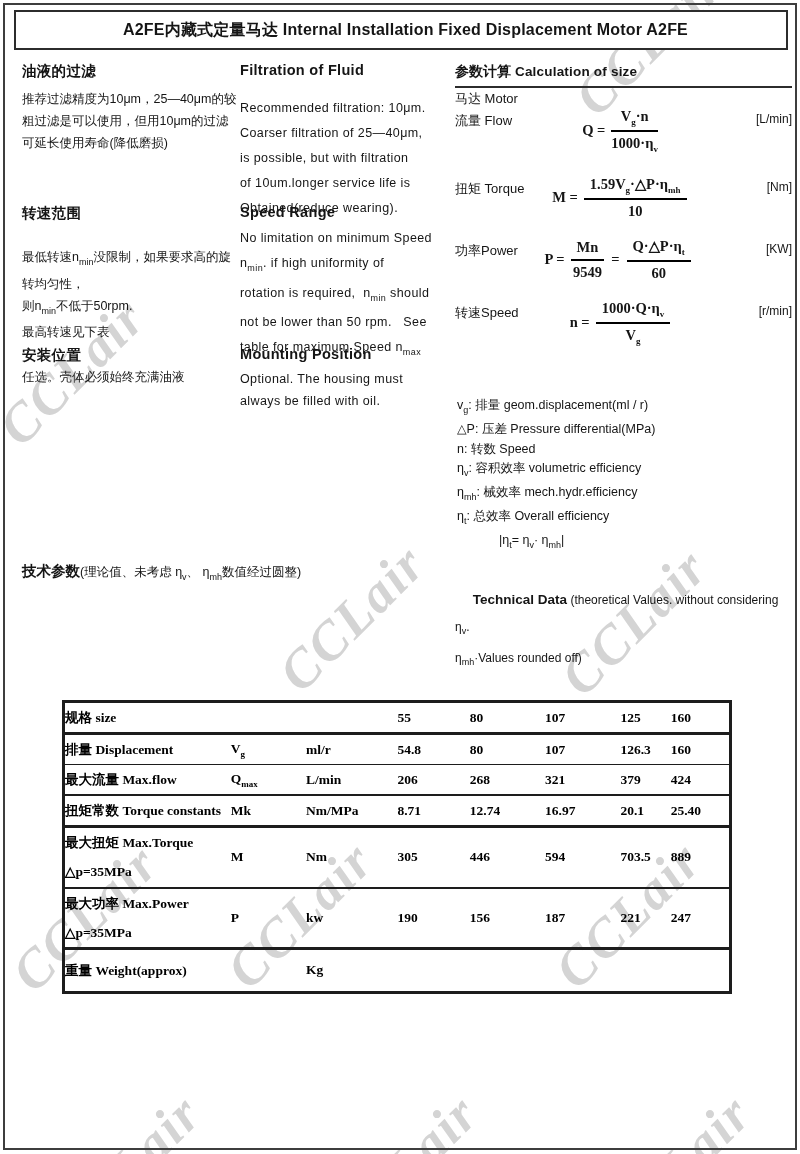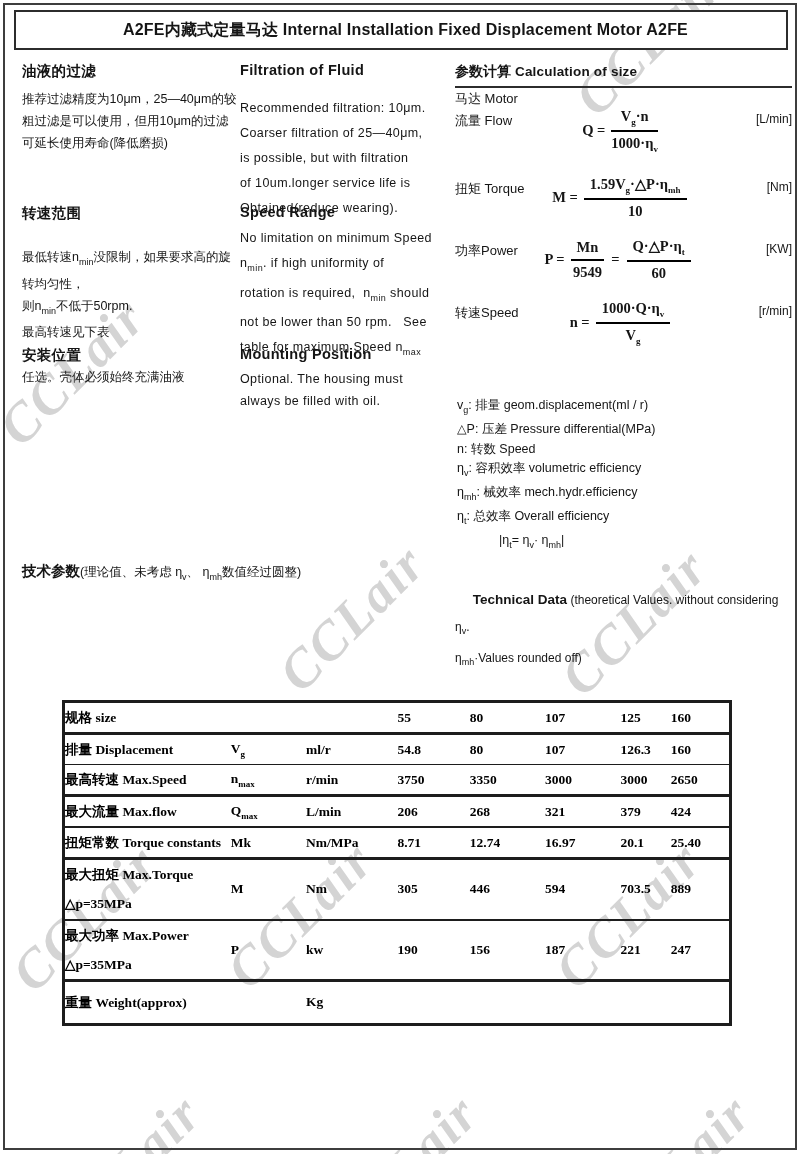--- a/index.html
+++ b/index.html
@@ -228,30 +228,20 @@
       <tr class="bb1" style="height:30px">
         <td class="c-label">排量  Displacement</td>
         <td class="c-sym rich">V<sub>g</sub></td>
         <td class="c-unit">ml/r</td>
         <td class="c-val">54.8</td>
         <td class="c-val">80</td>
         <td class="c-val">107</td>
         <td class="c-val">126.3</td>
         <td class="c-val">160</td>
       </tr>
-      <tr class="bb3" style="height:31px">
-        <td class="c-label">最高转速 Max.Speed</td>
-        <td class="c-sym rich">n<sub>max</sub></td>
-        <td class="c-unit">r/min</td>
-        <td class="c-val">3750</td>
-        <td class="c-val">3350</td>
-        <td class="c-val">3000</td>
-        <td class="c-val">3000</td>
-        <td class="c-val">2650</td>
-      </tr>
       <tr class="bb2" style="height:30px">
         <td class="c-label">最大流量 Max.flow</td>
         <td class="c-sym rich">Q<sub>max</sub></td>
         <td class="c-unit">L/min</td>
         <td class="c-val">206</td>
         <td class="c-val">268</td>
         <td class="c-val">321</td>
         <td class="c-val">379</td>
         <td class="c-val">424</td>
       </tr>

